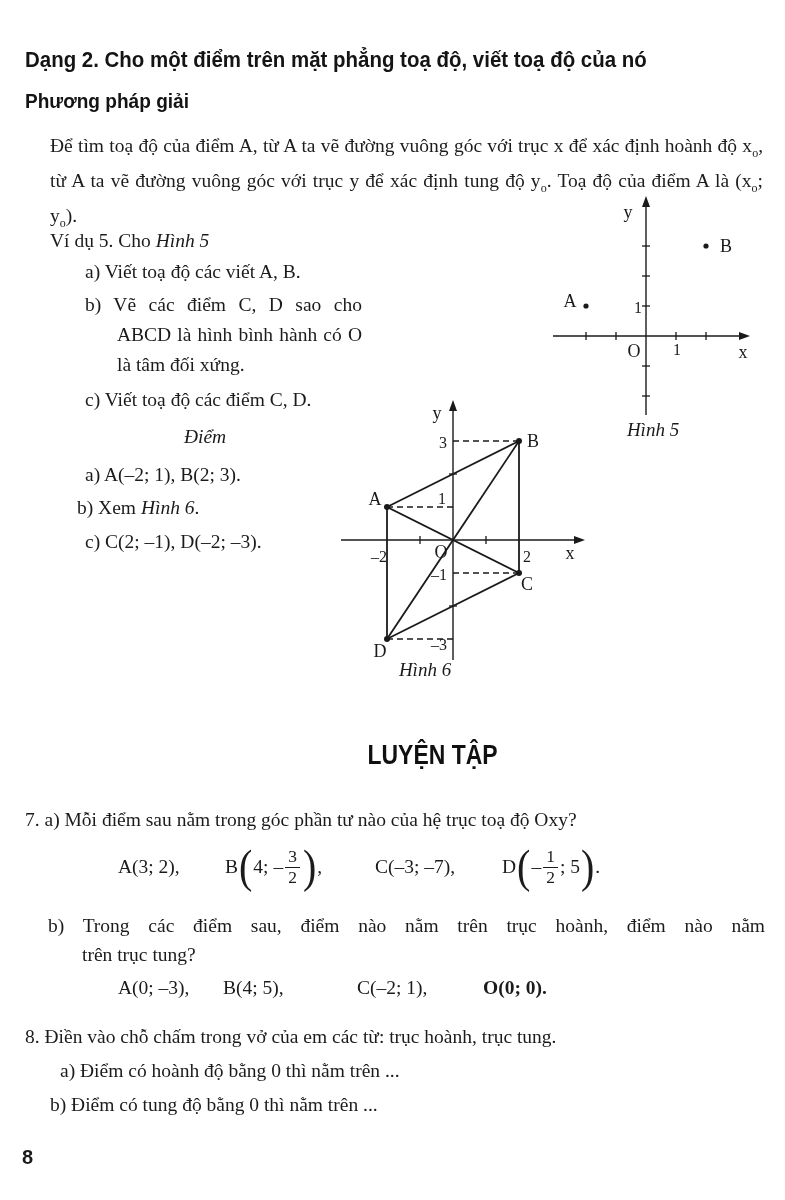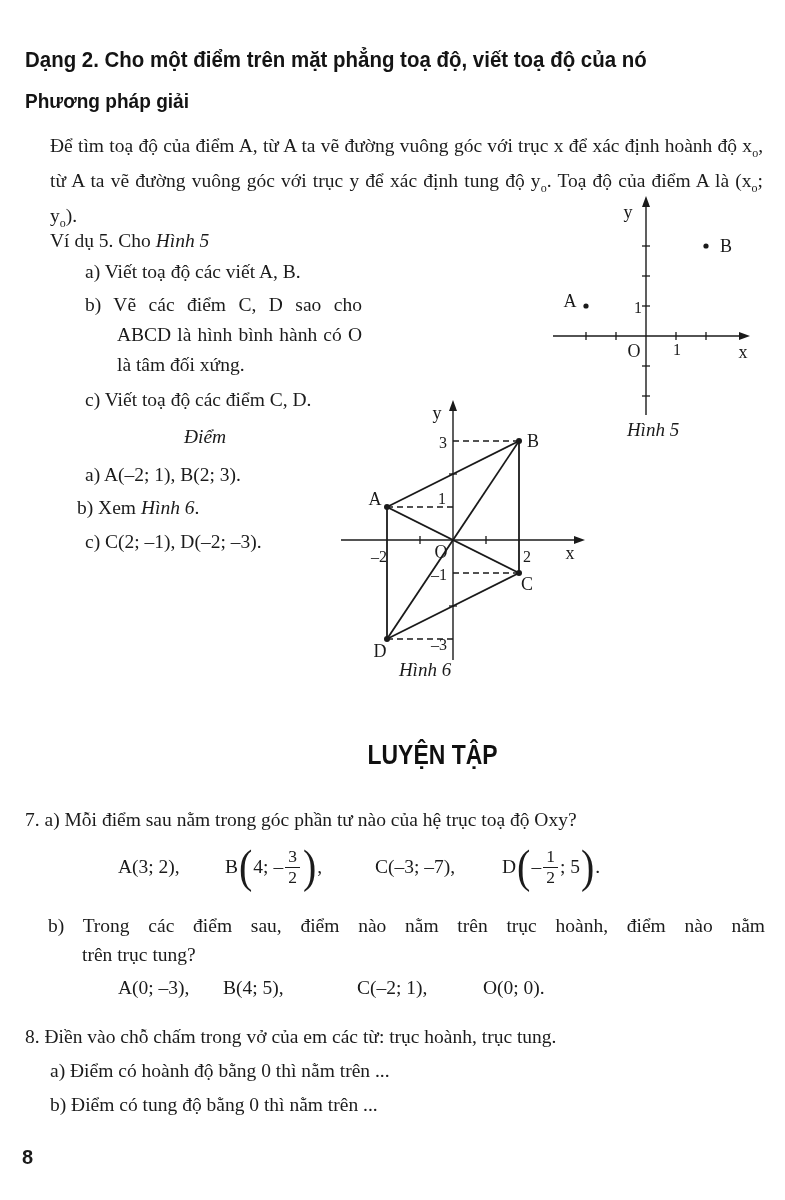--- a/index.html
+++ b/index.html
@@ -194,24 +194,24 @@
     </span>
   </div>
 
   <div class="abs item" style="left:48px;top:911px;width:717px;text-align:justify;text-align-last:justify;">b) Trong các điểm sau, điểm nào nằm trên trục hoành, điểm nào nằm</div>
   <div class="abs item" style="left:82px;top:940px;">trên trục tung?</div>
 
   <div class="abs" style="left:0;top:977px;width:646px;height:28px;font-size:19.5px;">
     <span class="abs" style="left:118px;">A(0; –3),</span>
     <span class="abs" style="left:223px;">B(4; 5),</span>
     <span class="abs" style="left:357px;">C(–2; 1),</span>
-    <span class="abs" style="left:483px;">O(0; 0).</span>
+    <span class="abs" style="left:483px;font-weight:bold;">O(0; 0).</span>
   </div>
 
   <div class="abs item" style="left:25px;top:1022px;width:745px;">
     <span class="bold">8.</span><span> Điền vào chỗ chấm trong vở của em các từ: trục hoành, trục tung.</span>
   </div>
-  <div class="abs item" style="left:50px;top:1056px;text-align:right;">a) Điểm có hoành độ bằng 0 thì nằm trên ...</div>
+  <div class="abs item" style="left:60px;top:1056px;text-align:right;">a) Điểm có hoành độ bằng 0 thì nằm trên ...</div>
   <div class="abs item" style="left:50px;top:1090px;">b) Điểm có tung độ bằng 0 thì nằm trên ...</div>
 
   <div class="abs pagenum" style="left:22px;top:1146px;">8</div>
 
 </div>
 
 </body></html>

